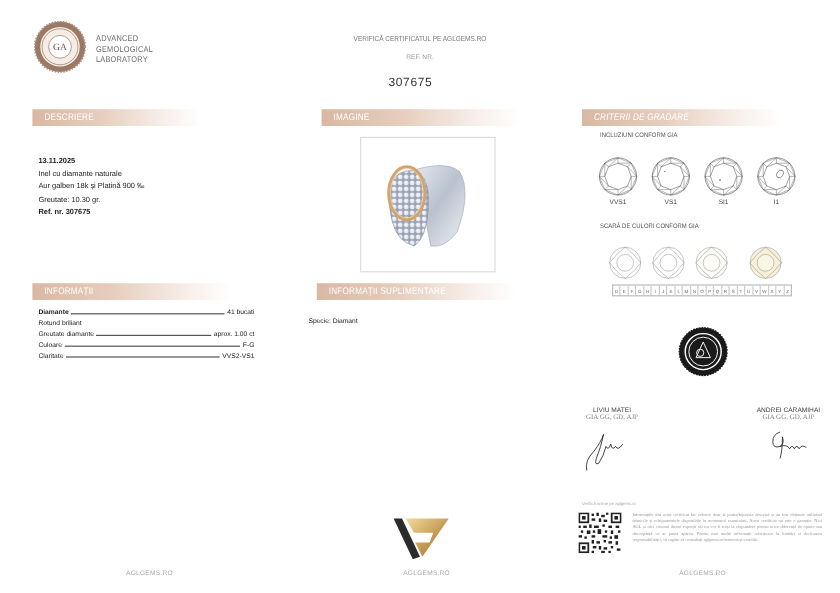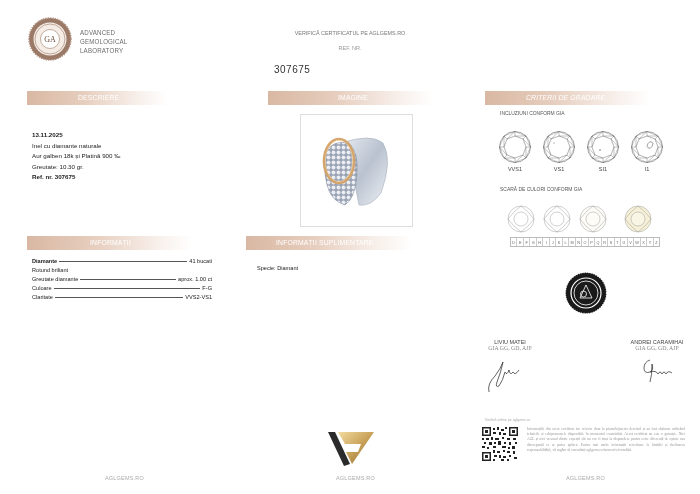--- a/index.html
+++ b/index.html
@@ -7,30 +7,30 @@
     body { position: relative; font-family: "Liberation Sans", sans-serif; color: #222; }
 
     .abs { position: absolute; }
 
     
     .seal { left: 28px; top: 17px; width: 44px; height: 44px; }
     .lab-name { left: 80px; top: 28px; font-size: 7px; line-height: 9px; color: #6b6b6b; letter-spacing: 0.2px; font-family: "Liberation Sans Narrow", "Liberation Sans", sans-serif; transform: scaleX(0.88); transform-origin: left top; }
 
     .verify { left: 260px; top: 30px; width: 180px; text-align: center; font-size: 6px; color: #777; transform: scaleX(0.9); }
     .refnr-label { left: 260px; top: 45px; width: 180px; text-align: center; font-size: 5.5px; color: #999; }
-    .refnr { left: 274px; top: 64px; width: 180px; font-size: 10px; color: #333; letter-spacing: 0.5px; }
-
-    
-    .section-bar { height: 14px; background: linear-gradient(90deg, #d9b8a3 0%, #e6cdbd 40%, #f6ece6 75%, rgba(255,255,255,0) 100%); color: #ffffff; font-size: 8px; line-height: 14px; padding-left: 10px; letter-spacing: 0.2px; font-family: "Liberation Sans", sans-serif; text-align: center; }
+    .refnr { left: 252px; top: 64px; width: 180px; text-align: center; font-size: 10px; color: #333; letter-spacing: 0.5px; }
+
+    
+    .section-bar { height: 14px; background: linear-gradient(90deg, #d9b8a3 0%, #e6cdbd 40%, #f6ece6 75%, rgba(255,255,255,0) 100%); color: #ffffff; font-size: 8px; line-height: 14px; padding-left: 10px; letter-spacing: 0.2px; font-family: "Liberation Sans", sans-serif; }
     .section-bar span { display: inline-block; transform: scaleX(0.85); transform-origin: left center; }
 
     .desc-bar { left: 27px; top: 91px; width: 140px; }
     .info-bar { left: 27px; top: 236px; width: 165px; }
     .img-bar { left: 268px; top: 91px; width: 165px; }
-    .sup-bar { left: 246px; top: 236px; width: 165px; }
+    .sup-bar { left: 264px; top: 236px; width: 165px; }
     .crit-bar { left: 485px; top: 91px; width: 165px; font-style: italic; }
 
     
     .desc-block { left: 32px; top: 130px; font-size: 6.2px; line-height: 10.5px; color: #222; }
     .desc-block .b { font-weight: bold; }
 
     
     .info-table { left: 32px; top: 255px; width: 180px; font-size: 5.6px; color: #222; }
     .info-row { display: flex; align-items: flex-end; height: 9px; }
     .info-row .lbl { white-space: nowrap; }

